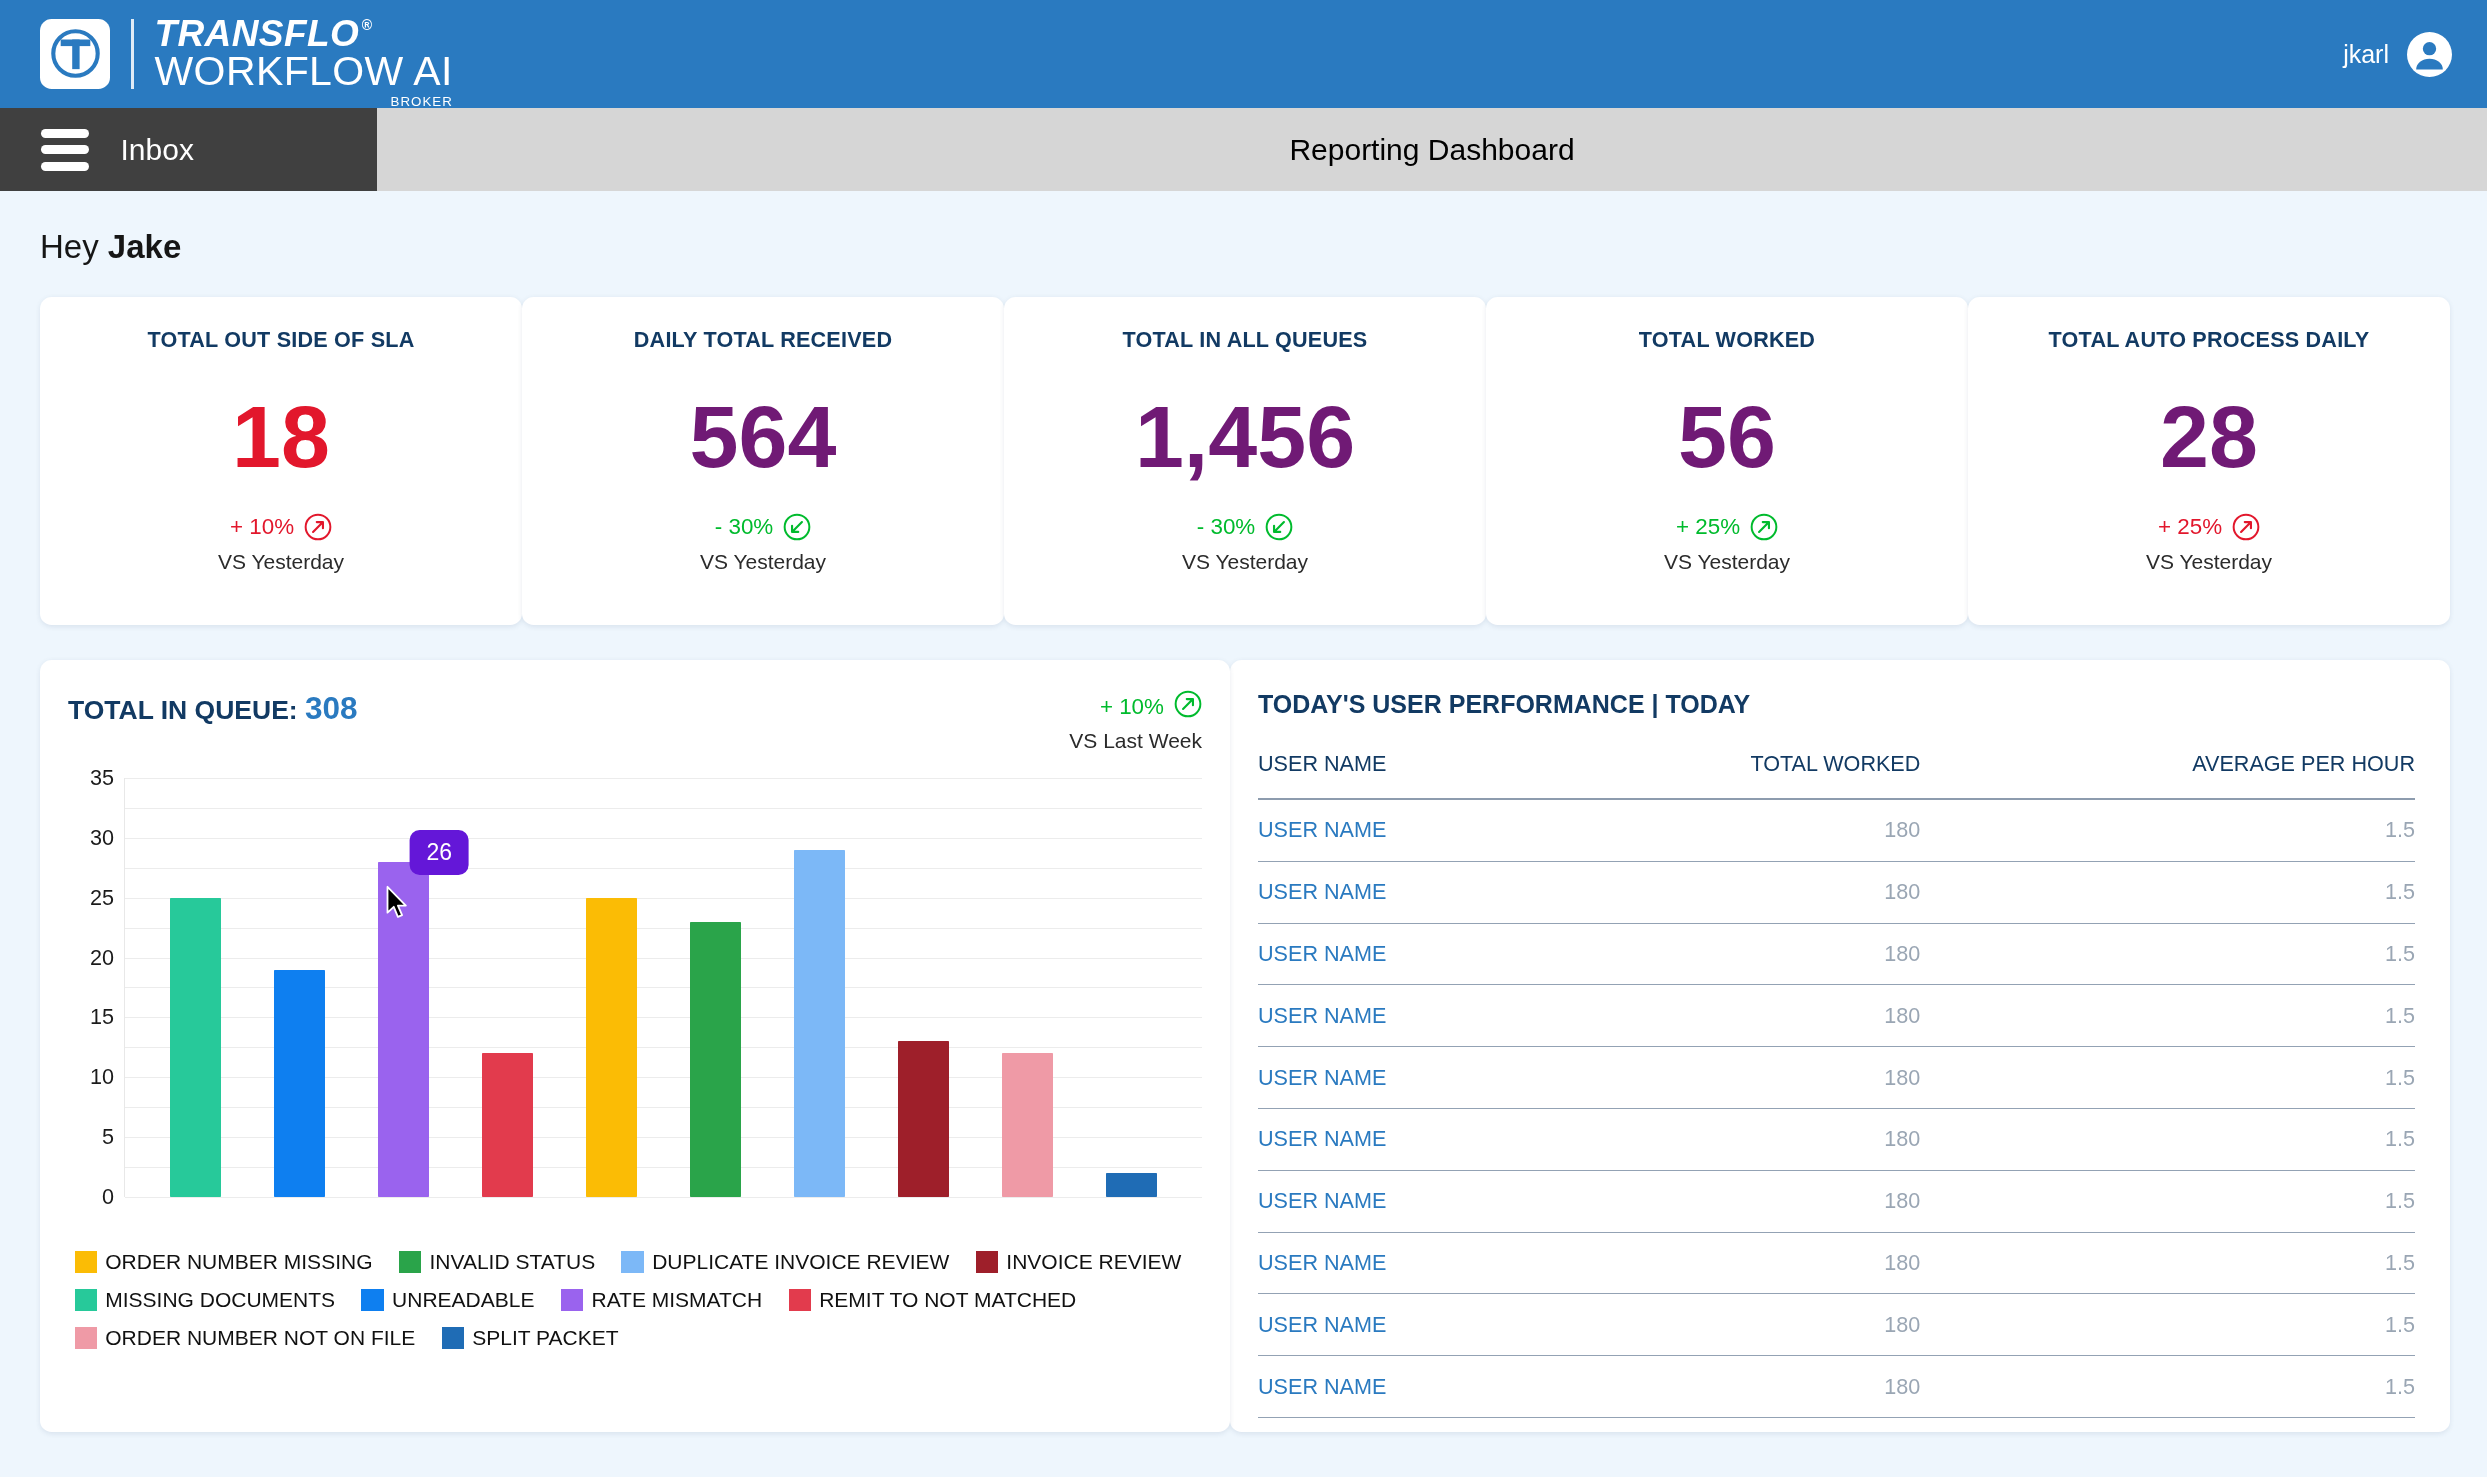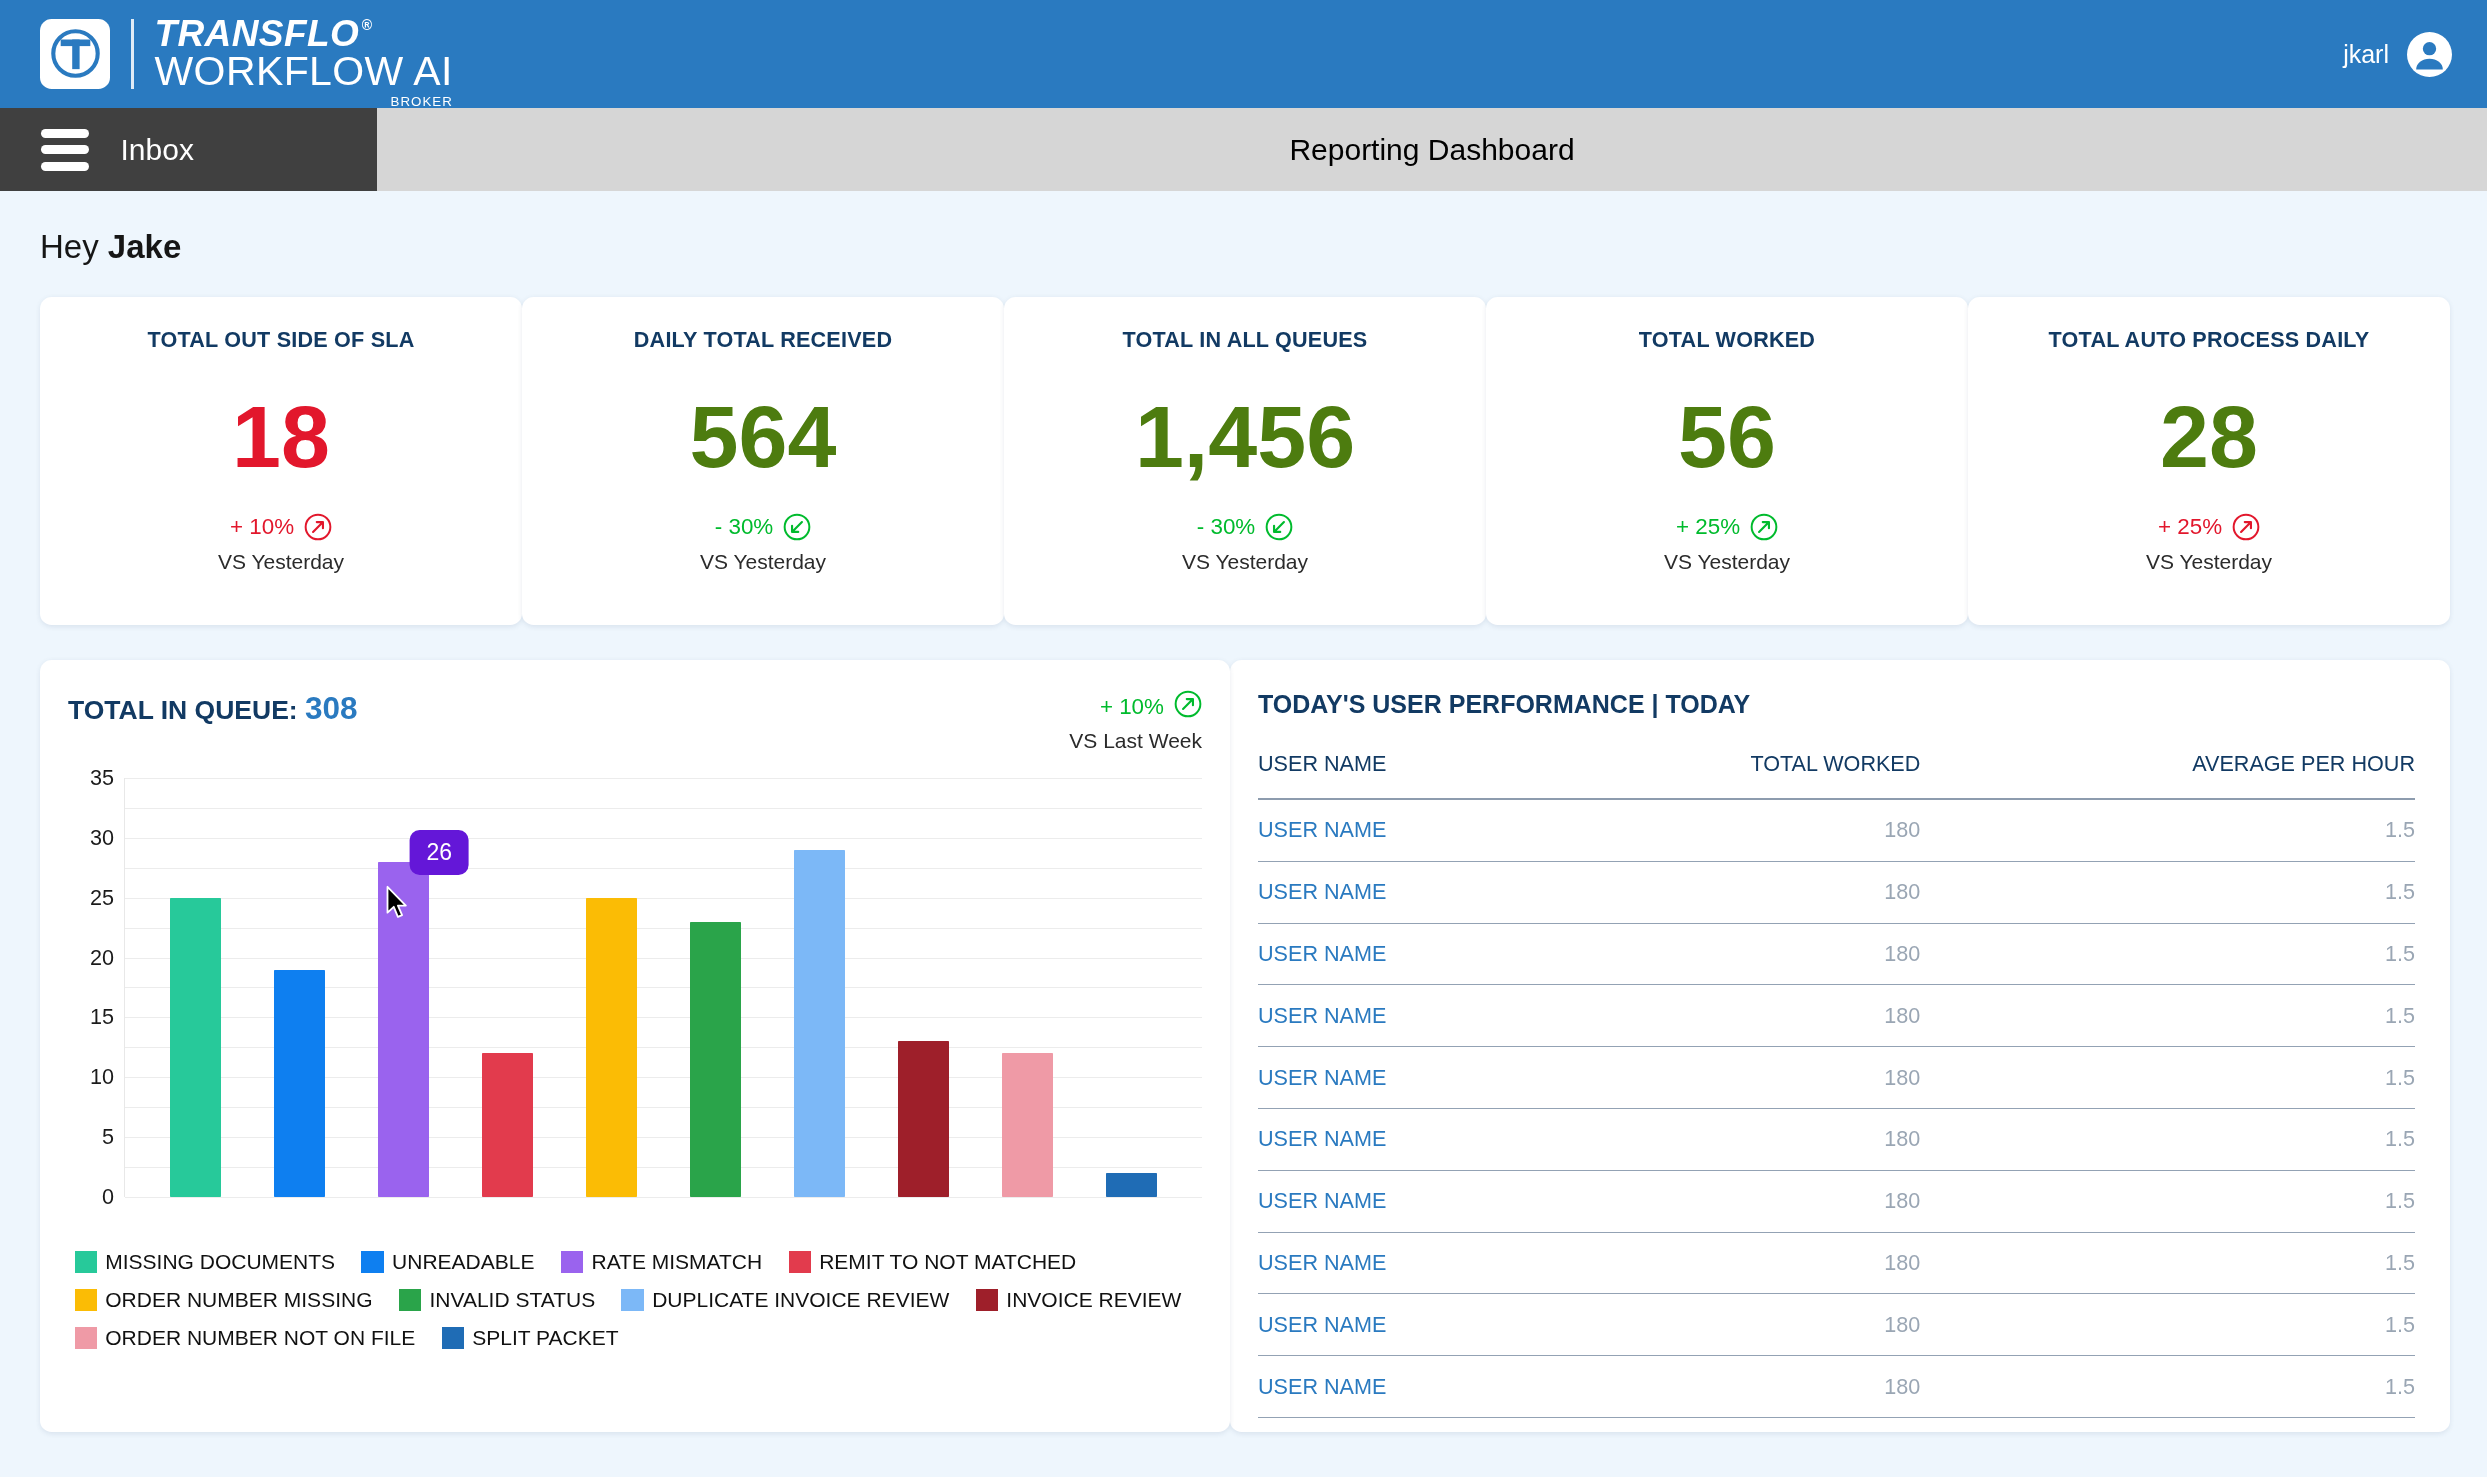--- a/index.html
+++ b/index.html
@@ -61,21 +61,21 @@
 
   
   .kpi-row { display: flex; margin-top: 31px; }
   .kpi-card {
     flex: 1; background: #fff; border-radius: 11.6px; height: 328px;
     box-shadow: 0 1.7px 5px rgba(40,70,110,.10);
     display: flex; flex-direction: column; align-items: center;
     padding-top: 30px;
   }
   .kpi-title { font-size: 21.6px; font-weight: bold; color: #123a63; letter-spacing: 0.2px; text-align: center; }
-  .kpi-value { font-size: 88px; font-weight: bold; line-height: 1; margin-top: 40px; color: #4d7c0f; }
+  .kpi-value { font-size: 88px; font-weight: bold; line-height: 1; margin-top: 40px; color: #701a75; }
   .kpi-value.red { color: #e2172c; }
   .kpi-delta { display: flex; align-items: center; gap: 10px; margin-top: 31.5px; font-size: 22.4px; }
   .kpi-delta .arrow-circle { width: 28px; height: 28px; display: block; }
   .kpi-sub { font-size: 21px; color: #2b2b2b; margin-top: 9px; }
   .pos-red { color: #e2172c; } .pos-green { color: #00bb2d; }
 
   
   .bottom-row { display: flex; margin-top: 35px; align-items: stretch; }
   .panel { background: #fff; border-radius: 11.6px; box-shadow: 0 1.7px 5px rgba(40,70,110,.10); }
   .chart-panel { width: 1190px; height: 772px; padding: 30px 28px 0 28px; position: relative; flex: none; }
@@ -346,52 +346,52 @@
               <div class="bar-slot">
                 <div class="bar" style="height: 24px; background: rgb(31, 108, 181);"></div>
               </div>
             </div>
         </div>
       </div>
 
       <div class="legend" id="legend">
           <div class="legend-line">
             <div class="legend-item">
+              <span class="legend-swatch" style="background: rgb(251, 188, 5);"></span>
+              <span class="legend-label">ORDER NUMBER MISSING</span>
+            </div>
+            <div class="legend-item">
+              <span class="legend-swatch" style="background: rgb(42, 164, 74);"></span>
+              <span class="legend-label">INVALID STATUS</span>
+            </div>
+            <div class="legend-item">
+              <span class="legend-swatch" style="background: rgb(124, 184, 247);"></span>
+              <span class="legend-label">DUPLICATE INVOICE REVIEW</span>
+            </div>
+            <div class="legend-item">
+              <span class="legend-swatch" style="background: rgb(158, 31, 42);"></span>
+              <span class="legend-label">INVOICE REVIEW</span>
+            </div>
+          </div>
+          <div class="legend-line">
+            <div class="legend-item">
               <span class="legend-swatch" style="background: rgb(39, 201, 154);"></span>
               <span class="legend-label">MISSING DOCUMENTS</span>
             </div>
             <div class="legend-item">
               <span class="legend-swatch" style="background: rgb(14, 127, 240);"></span>
               <span class="legend-label">UNREADABLE</span>
             </div>
             <div class="legend-item">
               <span class="legend-swatch" style="background: rgb(154, 99, 238);"></span>
               <span class="legend-label">RATE MISMATCH</span>
             </div>
             <div class="legend-item">
               <span class="legend-swatch" style="background: rgb(226, 59, 77);"></span>
               <span class="legend-label">REMIT TO NOT MATCHED</span>
-            </div>
-          </div>
-          <div class="legend-line">
-            <div class="legend-item">
-              <span class="legend-swatch" style="background: rgb(251, 188, 5);"></span>
-              <span class="legend-label">ORDER NUMBER MISSING</span>
-            </div>
-            <div class="legend-item">
-              <span class="legend-swatch" style="background: rgb(42, 164, 74);"></span>
-              <span class="legend-label">INVALID STATUS</span>
-            </div>
-            <div class="legend-item">
-              <span class="legend-swatch" style="background: rgb(124, 184, 247);"></span>
-              <span class="legend-label">DUPLICATE INVOICE REVIEW</span>
-            </div>
-            <div class="legend-item">
-              <span class="legend-swatch" style="background: rgb(158, 31, 42);"></span>
-              <span class="legend-label">INVOICE REVIEW</span>
             </div>
           </div>
           <div class="legend-line">
             <div class="legend-item">
               <span class="legend-swatch" style="background: rgb(239, 154, 166);"></span>
               <span class="legend-label">ORDER NUMBER NOT ON FILE</span>
             </div>
             <div class="legend-item">
               <span class="legend-swatch" style="background: rgb(31, 108, 181);"></span>
               <span class="legend-label">SPLIT PACKET</span>

